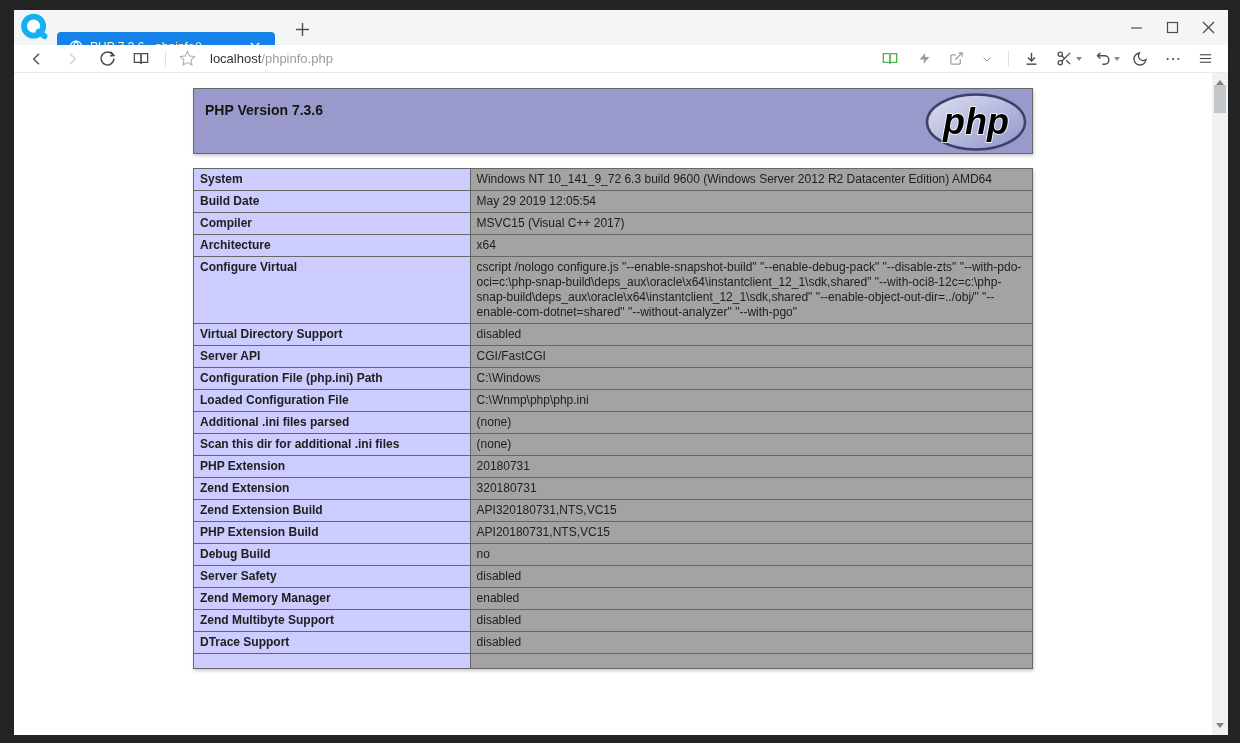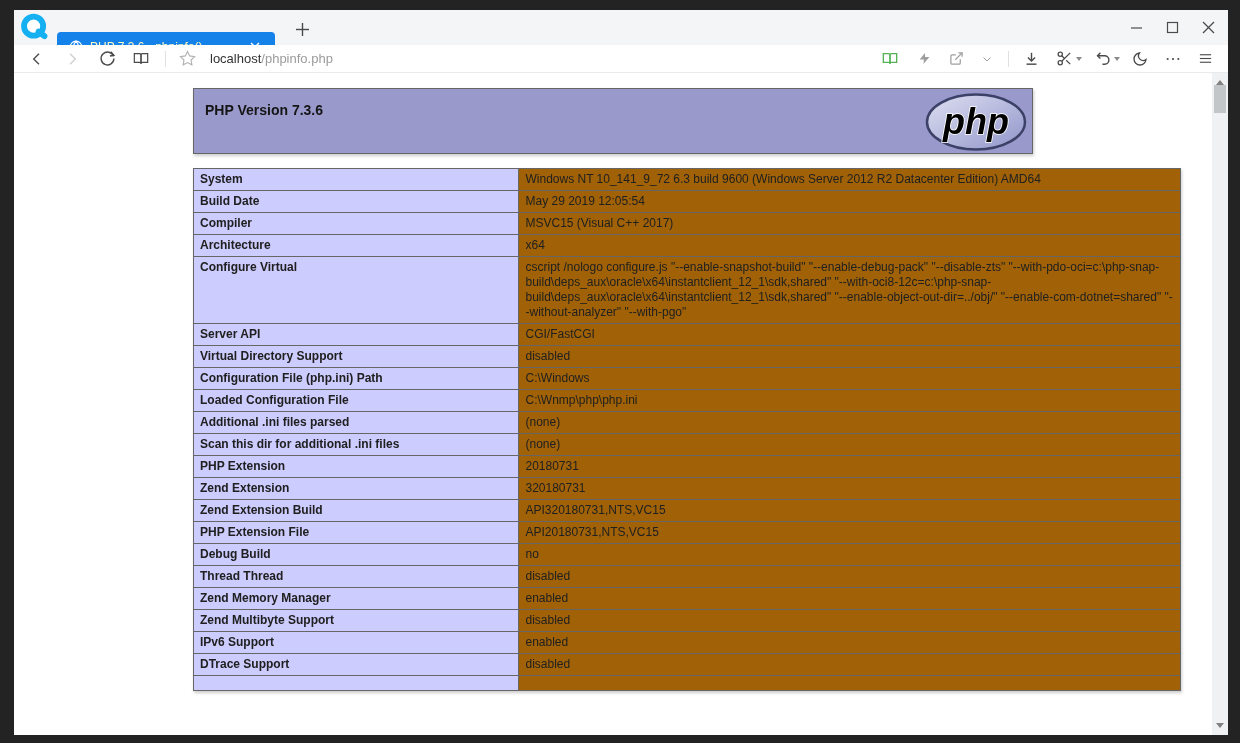--- a/index.html
+++ b/index.html
@@ -58,34 +58,34 @@
     background: #9999cc; border: 1px solid #666;
     box-shadow: 1px 2px 3px #ccc;
   }
   .php-header h1 {
     font-size: 14px; font-weight: bold; color: #151515;
     padding: 13px 0 0 11px;
   }
   .php-logo { position: absolute; right: 4px; top: 3px; }
   
   .info-table {
-    width: 988px; margin-top: 14px;
+    width: 840px; margin-top: 14px;
     border-collapse: collapse;
     box-shadow: 1px 2px 3px #ccc;
   }
   .info-table td {
     border: 1px solid #666;
     font-size: 12px; line-height: 1.25;
     padding: 3px 6px; height: 15px;
     vertical-align: baseline;
     color: #202020;
     word-wrap: break-word;
   }
   td.cell-label { background: #ccccff; font-weight: bold; width: 277px; }
-  td.cell-value { background: #a16207; width: 563px; }
+  td.cell-value { background: #a3a3a3; width: 563px; }
   
   .scrollbar {
     position: absolute; right: 0; top: 0; bottom: 0; width: 16px;
     background: #f0f1f2;
   }
   .sb-up { position: absolute; top: 7px; left: 4px; width: 0; height: 0;
     border-left: 4px solid transparent; border-right: 4px solid transparent; border-bottom: 5px solid #808080; }
   .sb-down { position: absolute; bottom: 7px; left: 4px; width: 0; height: 0;
     border-left: 4px solid transparent; border-right: 4px solid transparent; border-top: 5px solid #808080; }
   .sb-thumb { position: absolute; top: 12px; left: 2px; width: 12px; height: 28px; background: #c3c6c9; }
@@ -286,28 +286,28 @@
   </tr>
               <tr>
     <td class="cell-label">Architecture</td>
     <td class="cell-value">x64</td>
   </tr>
               <tr>
     <td class="cell-label">Configure Virtual</td>
     <td class="cell-value">cscript /nologo configure.js "--enable-snapshot-build" "--enable-debug-pack" "--disable-zts" "--with-pdo-oci=c:\php-snap-build\deps_aux\oracle\x64\instantclient_12_1\sdk,shared" "--with-oci8-12c=c:\php-snap-build\deps_aux\oracle\x64\instantclient_12_1\sdk,shared" "--enable-object-out-dir=../obj/" "--enable-com-dotnet=shared" "--without-analyzer" "--with-pgo"</td>
   </tr>
               <tr>
+    <td class="cell-label">Virtual Directory Support</td>
+    <td class="cell-value">disabled</td>
+  </tr>
+              <tr>
     <td class="cell-label">Server API</td>
     <td class="cell-value">CGI/FastCGI</td>
   </tr>
               <tr>
-    <td class="cell-label">Virtual Directory Support</td>
-    <td class="cell-value">disabled</td>
-  </tr>
-              <tr>
     <td class="cell-label">Configuration File (php.ini) Path</td>
     <td class="cell-value">C:\Windows</td>
   </tr>
               <tr>
     <td class="cell-label">Loaded Configuration File</td>
     <td class="cell-value">C:\Wnmp\php\php.ini</td>
   </tr>
               <tr>
     <td class="cell-label">Additional .ini files parsed</td>
     <td class="cell-value">(none)</td>
@@ -322,42 +322,38 @@
   </tr>
               <tr>
     <td class="cell-label">Zend Extension</td>
     <td class="cell-value">320180731</td>
   </tr>
               <tr>
     <td class="cell-label">Zend Extension Build</td>
     <td class="cell-value">API320180731,NTS,VC15</td>
   </tr>
               <tr>
-    <td class="cell-label">PHP Extension File</td>
+    <td class="cell-label">PHP Extension Build</td>
     <td class="cell-value">API20180731,NTS,VC15</td>
   </tr>
               <tr>
     <td class="cell-label">Debug Build</td>
     <td class="cell-value">no</td>
   </tr>
               <tr>
-    <td class="cell-label">Thread Thread</td>
+    <td class="cell-label">Server Safety</td>
     <td class="cell-value">disabled</td>
   </tr>
               <tr>
     <td class="cell-label">Zend Memory Manager</td>
     <td class="cell-value">enabled</td>
   </tr>
               <tr>
     <td class="cell-label">Zend Multibyte Support</td>
     <td class="cell-value">disabled</td>
-  </tr>
-              <tr>
-    <td class="cell-label">IPv6 Support</td>
-    <td class="cell-value">enabled</td>
   </tr>
               <tr>
     <td class="cell-label">DTrace Support</td>
     <td class="cell-value">disabled</td>
   </tr>
               <tr>
     <td class="cell-label"></td>
     <td class="cell-value"></td>
   </tr>
             </tbody>

